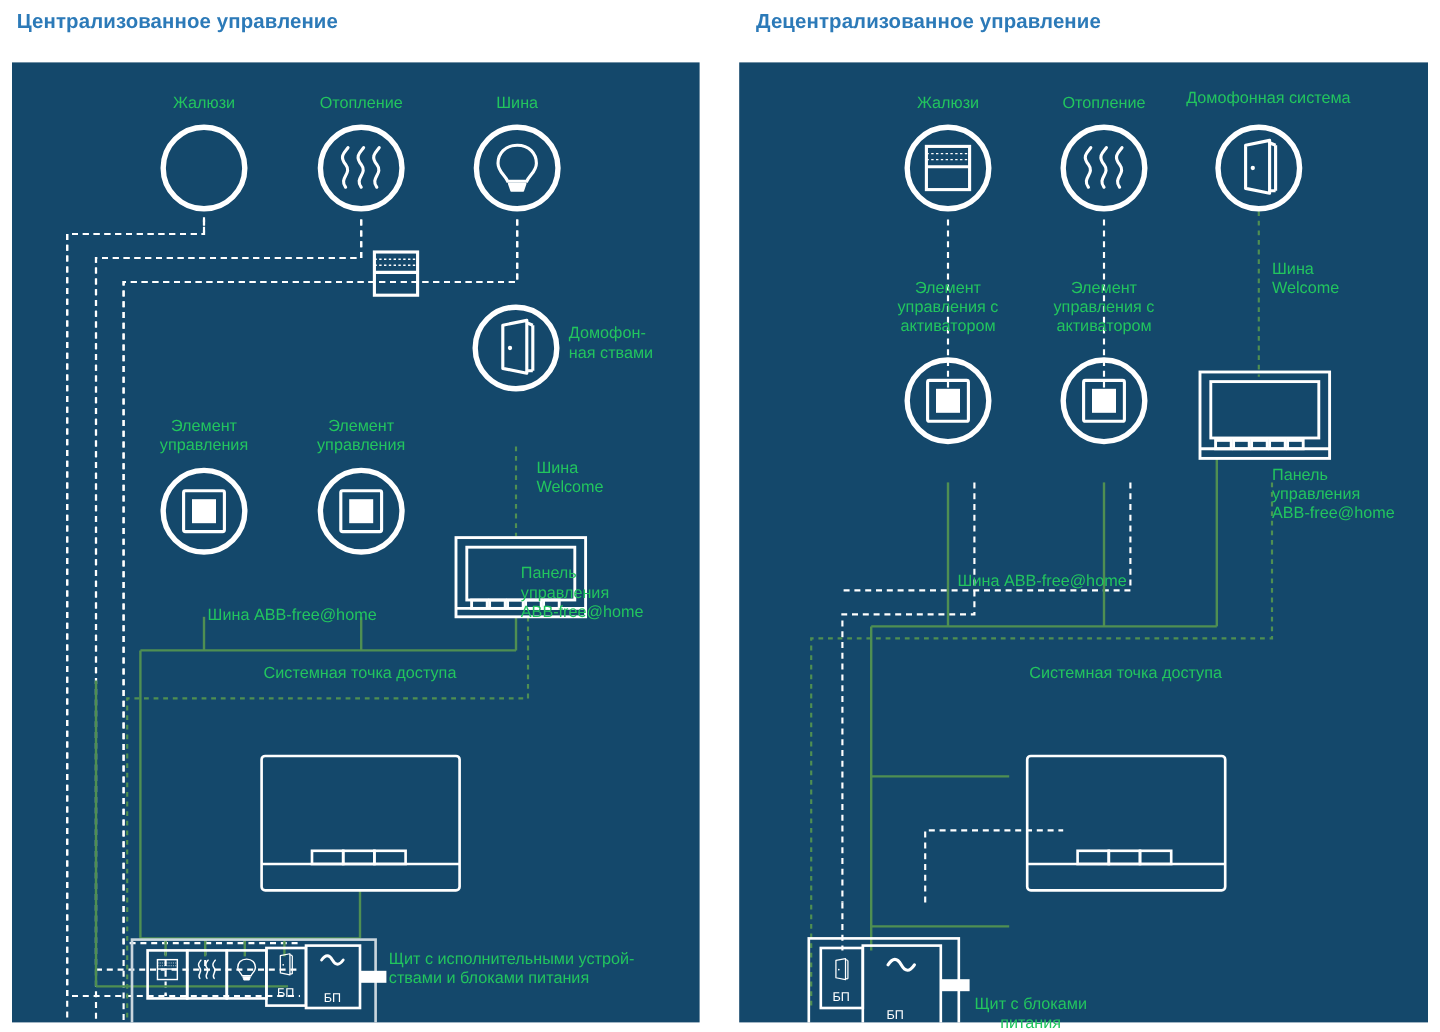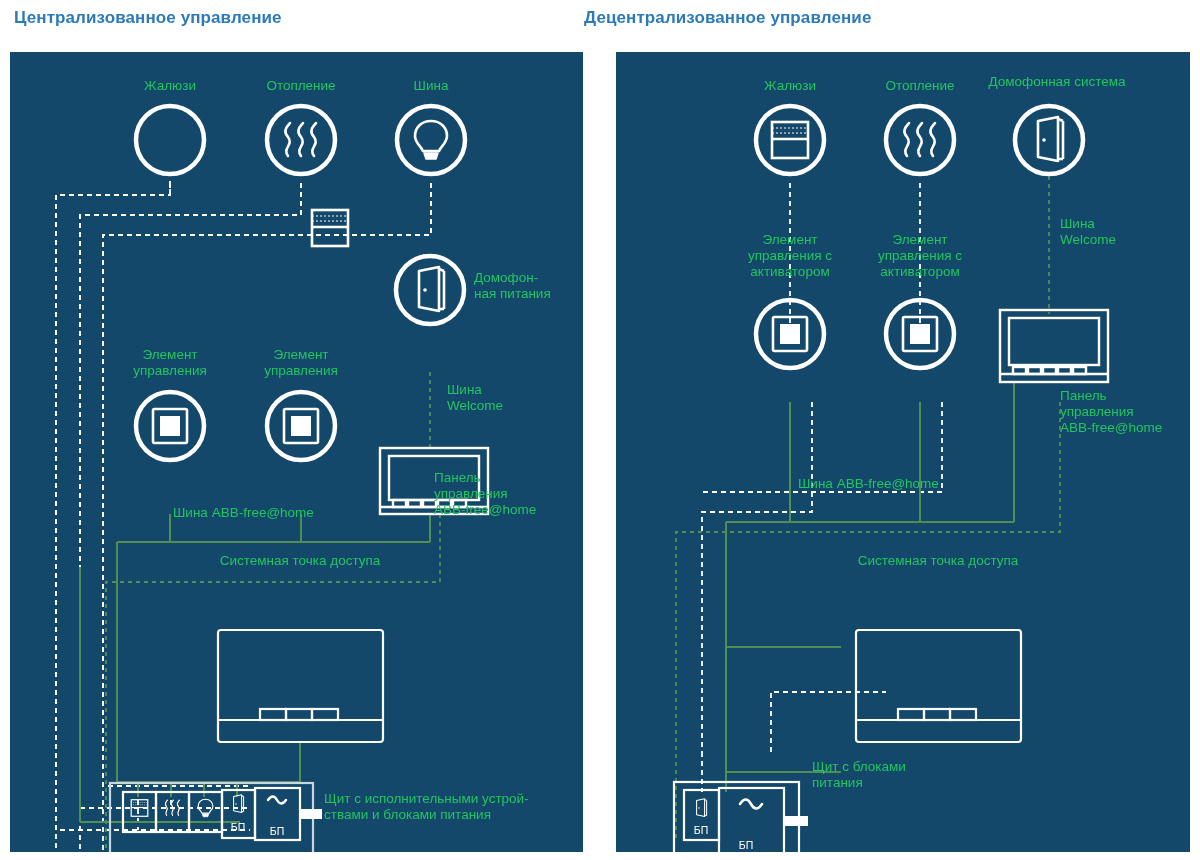--- a/index.html
+++ b/index.html
@@ -13,21 +13,21 @@
 
   .panel-title {
     position: absolute;
     font-size: 17px;
     font-weight: bold;
     color: #2c7ab8;
     white-space: nowrap;
     letter-spacing: 0.1px;
   }
   #title-left  { left: 14px; top: 8px; }
-  #title-right { left: 584px; top: 8px; }
+  #title-right { left: 630px; top: 8px; }
 
   .board {
     position: absolute;
     background: #14486b;
     box-sizing: border-box;
   }
   #board-left  { left: 10px;  top: 52px; width: 573px; height: 800px; }
   #board-right { left: 616px; top: 52px; width: 574px; height: 800px; }
 
   .svg-layer { position: absolute; left: 0; top: 0; }
@@ -199,21 +199,21 @@
       <path d="M 258 748 q 5 -7 9 0 q 4 7 9 0" fill="none" stroke="#fff" stroke-width="2.4" stroke-linecap="round"></path>
       <text x="228" y="779" fill="#fff" font-size="10.5" font-family="Liberation Sans, sans-serif" text-anchor="middle">БП</text>
       <text x="267" y="783" fill="#fff" font-size="10.5" font-family="Liberation Sans, sans-serif" text-anchor="middle">БП</text>
     </svg>
 
     <div class="lbl c" style="left:160px; top:26px;">Жалюзи</div>
     <div class="lbl c" style="left:291px; top:26px;">Отопление</div>
     <div class="lbl c" style="left:421px; top:26px;">Шина</div>
 
     <div class="lbl" style="left:464px; top:218px;">Домофон-
-ная питания</div>
+ная ствами</div>
     <div class="lbl" style="left:437px; top:330px;">Шина
 Welcome</div>
 
     <div class="lbl c" style="left:160px; top:295px;">Элемент
 управления</div>
     <div class="lbl c" style="left:291px; top:295px;">Элемент
 управления</div>
 
     <div class="lbl" style="left:424px; top:418px;">Панель
 управления
@@ -341,17 +341,17 @@
 активатором</div>
 
     <div class="lbl" style="left:444px; top:164px;">Шина
 Welcome</div>
     <div class="lbl" style="left:444px; top:336px;">Панель
 управления
 ABB-free@home</div>
     <div class="lbl" style="left:182px; top:424px;">Шина ABB-free@home</div>
 
     <div class="lbl c" style="left:322px; top:501px;">Системная точка доступа</div>
-    <div class="lbl" style="left:196px; top:707px;">Щит с блоками
+    <div class="lbl" style="left:196px; top:777px;text-align:center;">Щит с блоками
 питания</div>
   </div>
 
 </div>
 
 </body></html>

